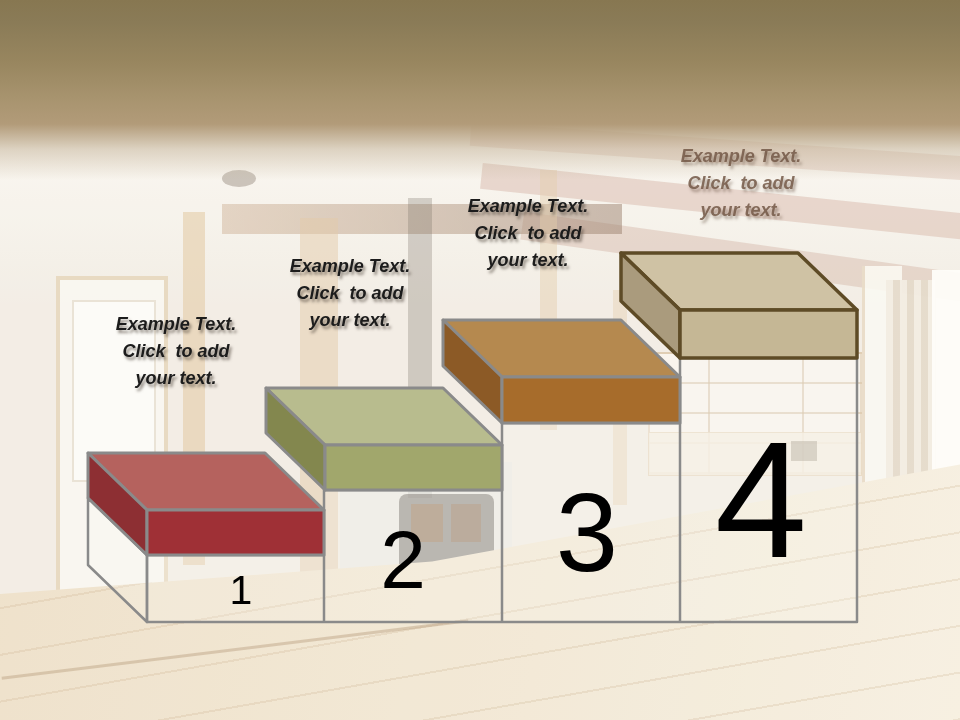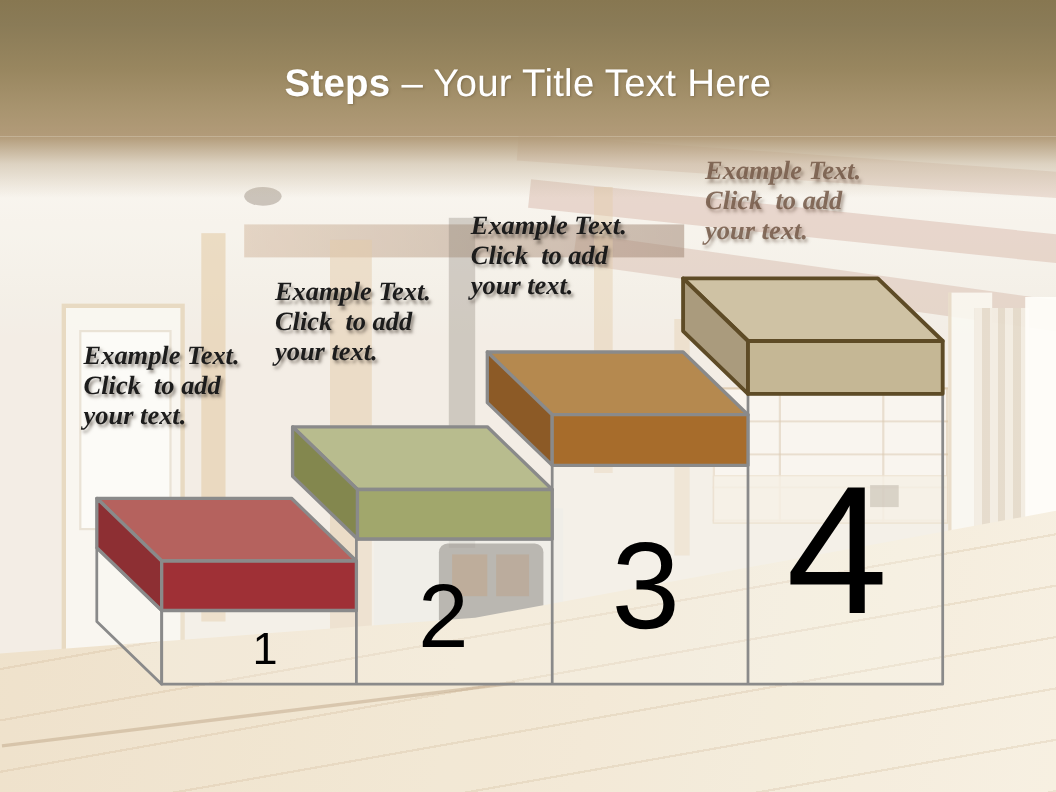--- a/index.html
+++ b/index.html
@@ -75,23 +75,23 @@
   .title{left:0;top:56px;width:960px;height:44px;z-index:5;
     text-align:center;color:#fff;font-size:35px;line-height:40px;font-weight:400;
     text-shadow:1px 1px 2px rgba(80,65,40,.35);letter-spacing:.2px;}
   .title .t-bold{position:static;font-weight:700;}
   .title .t-rest{position:static;}
 
   
   .diagram{left:0;top:0;width:960px;height:720px;z-index:3;}
 
   
-  .step-label{width:200px;z-index:4;
-    font-style:italic;font-weight:600;font-size:24px;line-height:27px;
-    color:#1c1c1c;text-shadow:2px 3px 3px rgba(75,65,55,.6);font-family:Liberation Serif, serif;}
+  .step-label{width:200px;z-index:4;text-align:center;
+    font-style:italic;font-weight:600;font-size:18px;line-height:27px;
+    color:#1c1c1c;text-shadow:2px 3px 3px rgba(75,65,55,.6);}
   .step-label div{position:static;white-space:pre;}
   .label-1{left:76px;top:311px;}
   .label-2{left:250px;top:253px;}
   .label-3{left:428px;top:193px;}
   .label-4{left:641px;top:143px;color:rgba(115,88,70,.85);
     text-shadow:2px 3px 3px rgba(100,78,62,.5);filter:blur(.7px);}
 
   .num{font-family:"Liberation Sans",sans-serif;}
 </style>
 </head>
@@ -133,21 +133,20 @@
     <div class="bg-curtain"></div>
     <div class="bg-window"></div>
     <div class="bg-floor"></div>
     <div class="bg-floor-step"></div>
     <div class="bg-wash"></div>
   </div>
 
   <div class="header"></div>
   <div class="header-fade"></div>
 
-  <div class="title"><span class="t-bold">Steps</span> <span class="t-rest">– Your Title Text Here</span></div>
 
   <svg class="diagram" viewBox="0 0 960 720" xmlns="http://www.w3.org/2000/svg">
 
     <g stroke-linejoin="round" fill="rgba(250,250,248,0.22)">
       <polygon points="88,498 147,555 147,622 88,565" stroke-width="2.5" stroke="#8a8a8a"></polygon>
       <polygon points="147,555 324,555 324,490 502,490 502,423 680,423 680,358 857,358 857,622 147,622" stroke-width="2.5" stroke="#8a8a8a"></polygon>
       <line x1="324" y1="555" x2="324" y2="622" stroke-width="2.5" stroke="#8a8a8a"></line>
       <line x1="502" y1="490" x2="502" y2="622" stroke-width="2.5" stroke="#8a8a8a"></line>
       <line x1="680" y1="423" x2="680" y2="622" stroke-width="2.5" stroke="#8a8a8a"></line>
     </g>

